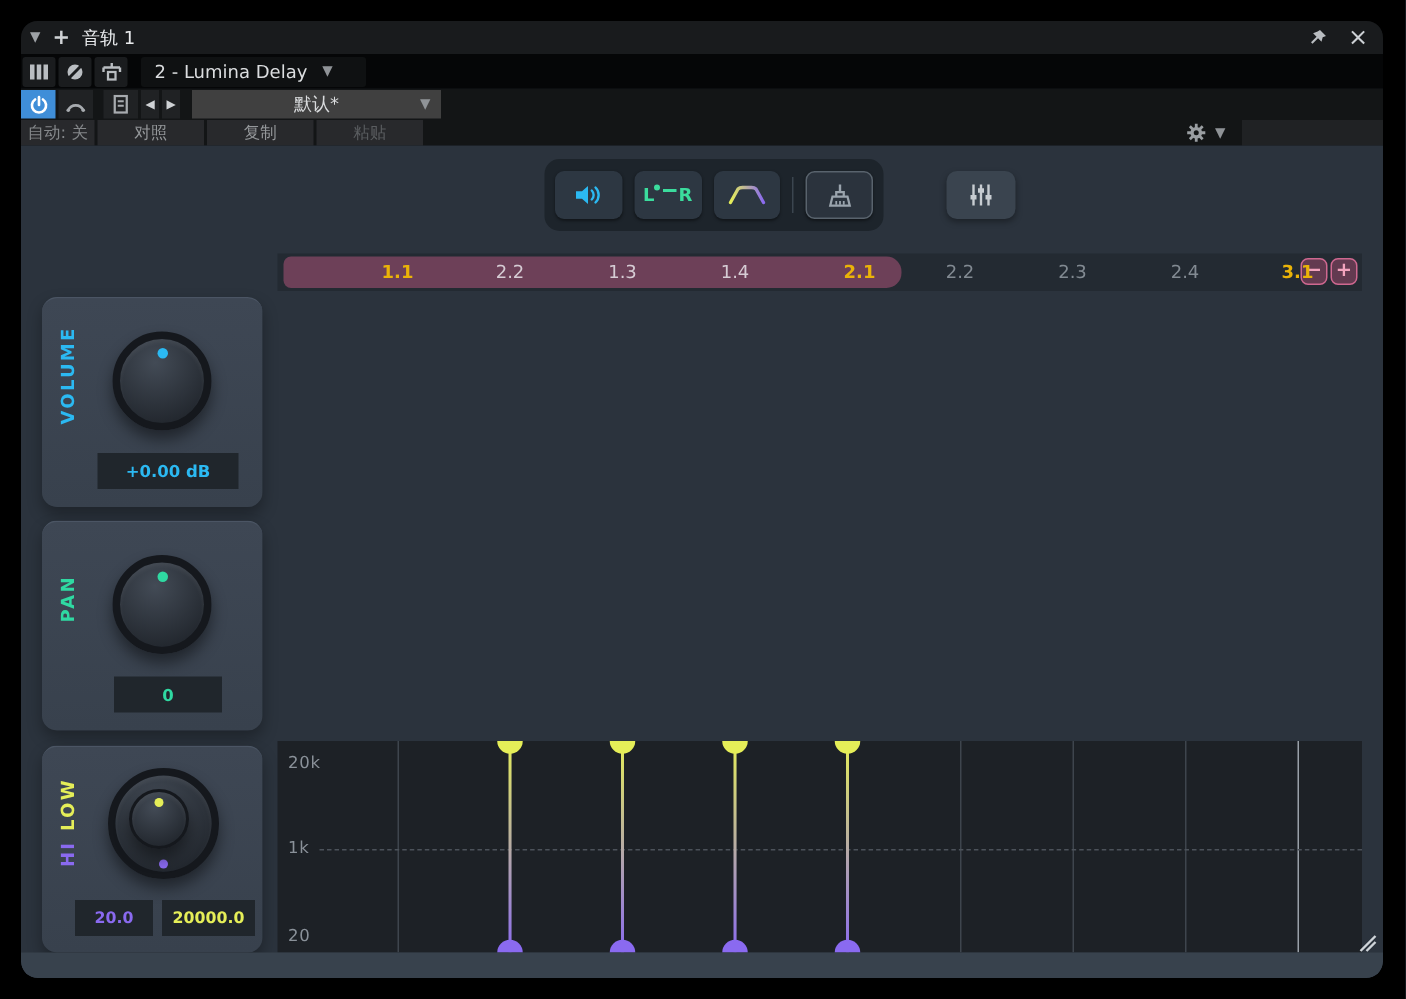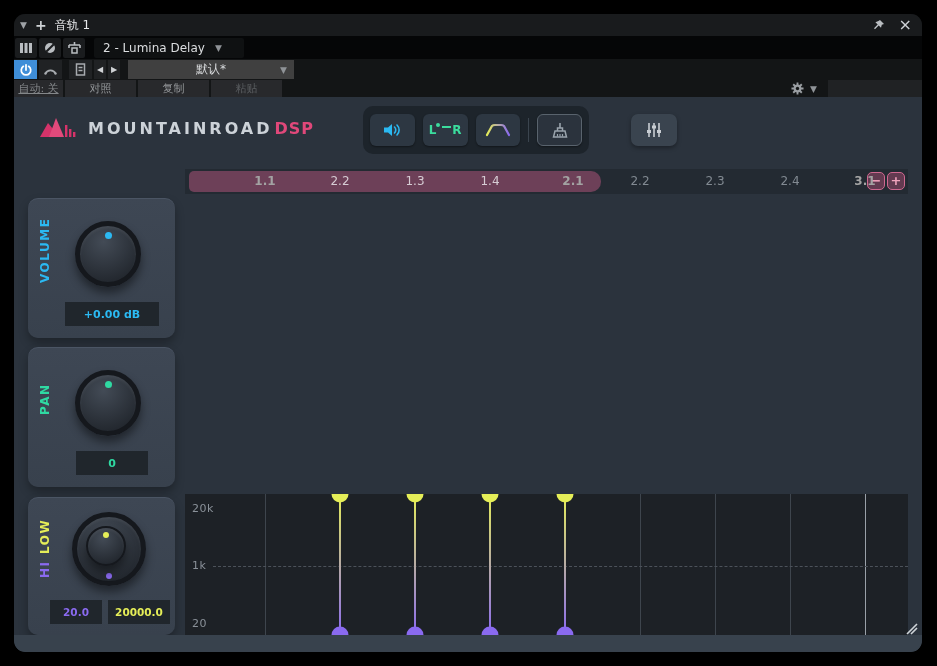--- a/index.html
+++ b/index.html
@@ -22,21 +22,21 @@
   .presetbar{height:21px;background:#131516;display:flex;align-items:center;gap:2px;padding-left:0;}
   .pb-btn{width:23px;height:19px;background:#202224;display:flex;align-items:center;justify-content:center;}
   .pb-power{background:#3f8ed8;}
   .pb-sep{width:3px;}
   .preset-field{position:relative;width:166px;height:19px;background:#404040;margin-left:6px;
                 display:flex;align-items:center;justify-content:center;}
   .preset-field .txt{color:#d9dbdd;font-size:12px;}
   .preset-field .caret{position:absolute;right:7px;}
   .actionbar{height:17px;background:#131516;display:flex;gap:2px;position:relative;align-items:center;}
   .ab-btn{height:17px;background:#28292c;color:#94979a;font-size:11px;display:flex;align-items:center;justify-content:center;}
-  .ab-auto{width:49px;color:#84878a;text-decoration:underline;}
+  .ab-auto{width:49px;color:#84878a;}
   .ab-cmp{width:71px;}
   .ab-copy{width:71px;}
   .ab-paste{width:71px;color:#5a5d60;}
   .gear-wrap{position:absolute;left:777px;top:0;height:17px;display:flex;align-items:center;gap:6px;}
   .gear-strip{position:absolute;left:814px;top:0;width:94px;height:17px;background:#202224;}
   
   .plugin{position:absolute;left:0;top:83px;width:908px;height:555px;background:#2b333d;border-radius:0 0 11px 11px;}
   .logo{position:absolute;left:26px;top:18px;display:flex;align-items:center;gap:10px;}
   .brand{color:#ccd2d8;font-size:16px;font-weight:bold;letter-spacing:3px;}
   .brand-suffix{color:#e0487a;font-size:16px;font-weight:bold;letter-spacing:1px;margin-left:2px;}
@@ -71,21 +71,21 @@
   .knob{position:absolute;border-radius:50%;background:radial-gradient(circle at 42% 28%, #434b56, #23282f 78%);
         border:5px solid #15181d;box-shadow:0 6px 10px rgba(0,0,0,.45), inset 0 2px 3px rgba(255,255,255,.07);}
   .kdot{position:absolute;border-radius:50%;}
   .v-box{position:absolute;background:#20262c;border-radius:0;height:24px;display:flex;align-items:center;
          justify-content:center;font-weight:bold;font-size:11px;}
   
   .ruler{position:absolute;left:171px;top:72px;width:723px;height:25px;background:#232a32;}
   .pill{position:absolute;left:4px;top:2px;width:412px;height:21px;background:#6d4058;border-radius:5px 10px 10px 5px;}
   .rlabel{position:absolute;top:0;height:25px;line-height:25px;width:40px;text-align:center;font-size:12px;color:#828a92;}
   .rlabel.inhl{color:#d6ccd4;}
-  .rlabel.major{color:#a3a3a3;font-weight:bold;}
+  .rlabel.major{color:#eab308;font-weight:bold;}
   .zoombtn{position:absolute;top:3px;width:18px;height:18px;background:#633a50;border:1px solid #cf6890;border-radius:5px;
            color:#f2a3bd;font-size:13px;font-weight:bold;line-height:16px;text-align:center;box-sizing:border-box;}
   
   .lane{position:absolute;left:171px;width:723px;background:#1d2126;overflow:hidden;}
   .vline{position:absolute;top:0;bottom:0;width:1px;background:#3e454d;}
   .vline.bright{background:#99a0a8;}
   .hline{position:absolute;right:0;height:0;border-top:1px solid #4c525a;}
   .hline.dashed{border-top-style:dashed;}
   .llabel{position:absolute;left:7px;font-size:11px;color:#8a9199;letter-spacing:.5px;}
   .dot{position:absolute;border-radius:50%;transform:translate(-50%,-50%);}
@@ -185,32 +185,20 @@
             <circle cx="7" cy="7" r="1.8" fill="#131516"></circle>
           </svg>
       </span>
       <span class="caret">▼</span>
     </span>
     <span class="gear-strip"></span>
   </div>
 
   <div class="plugin">
 
-    <div class="logo">
-      <svg width="38" height="26" viewBox="0 0 38 26">
-        <polygon points="0,22 8,8 13,14 17,22" fill="#d6336a"></polygon>
-        <polygon points="9,22 16,3 24,22" fill="#e24a7b"></polygon>
-        <rect x="25" y="10" width="2.4" height="12" fill="#d6336a"></rect>
-        <rect x="29" y="14" width="2.4" height="8" fill="#d6336a"></rect>
-        <rect x="33" y="17" width="2.4" height="5" fill="#d6336a"></rect>
-      </svg>
-      <span>
-        <span class="brand">MOUNTAINROAD</span><span class="brand-suffix">DSP</span>
-      </span>
-    </div>
 
     <div class="hgroup">
       <span class="hbtn">
         <svg width="20" height="16" viewBox="0 0 20 16">
           <polygon points="2,5.5 6,5.5 10,2 10,14 6,10.5 2,10.5" fill="#2bb9f2"></polygon>
           <path d="M12.5 5a4.2 4.2 0 0 1 0 6M15 3a7 7 0 0 1 0 10" fill="none" stroke="#2bb9f2" stroke-width="1.6" stroke-linecap="round"></path>
         </svg>
       </span>
       <span class="hbtn">
         <span class="lr-text">

